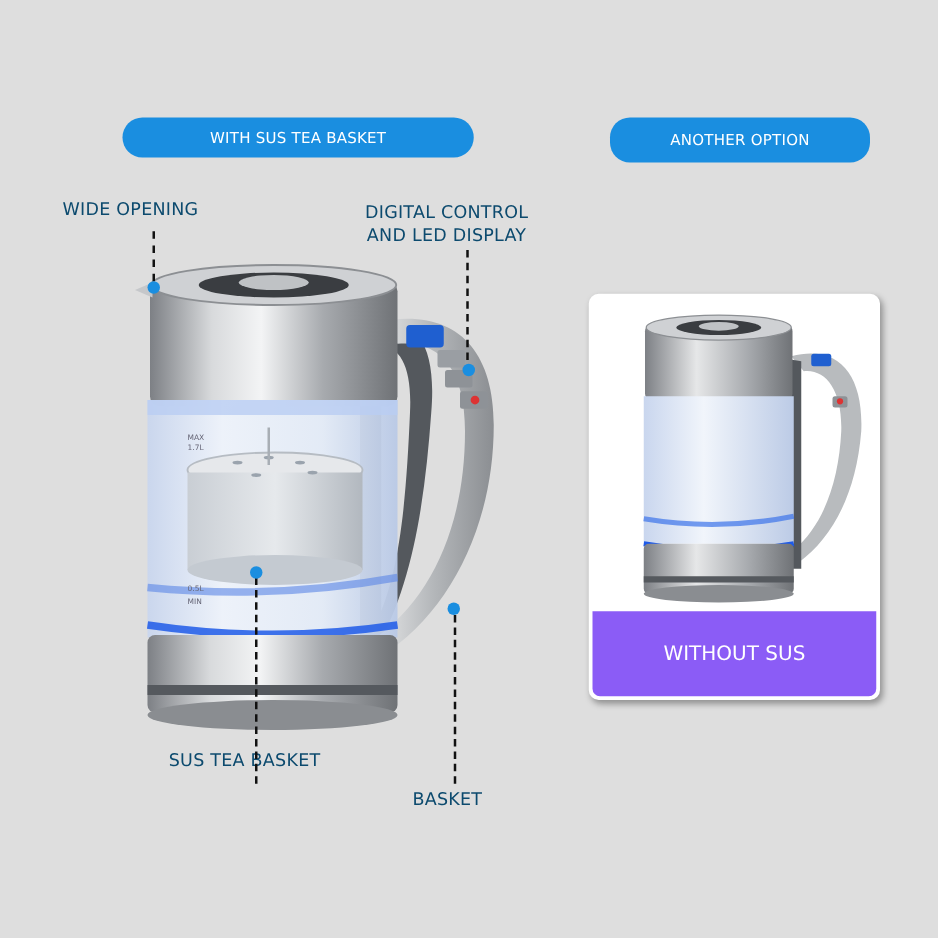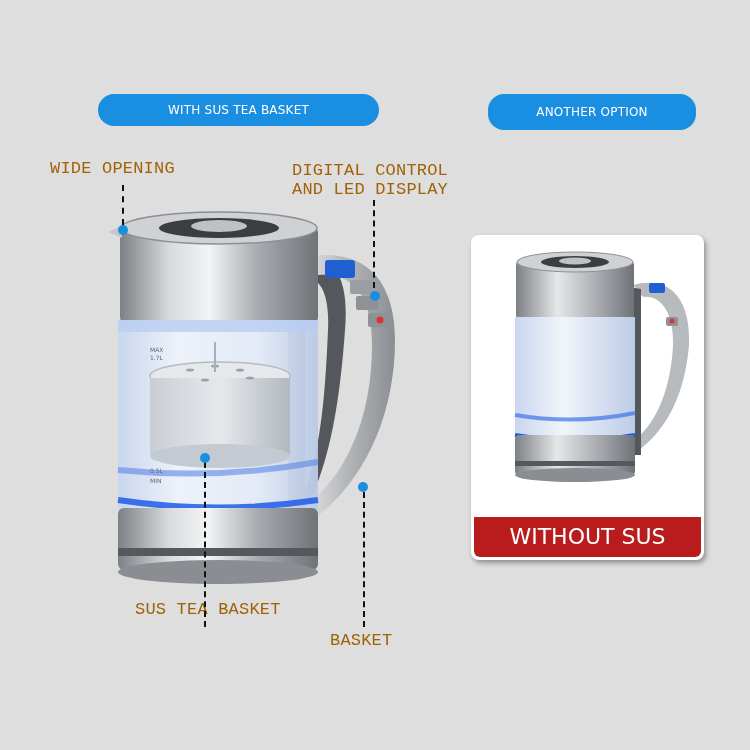--- a/index.html
+++ b/index.html
@@ -1,26 +1,26 @@
 <!DOCTYPE html>
 <html><head>
 <meta charset="utf-8">
 <style>
   html, body { margin:0; padding:0; }
   body { width:750px; height:750px; background:#dedede; position:relative; overflow:hidden;
          font-family:"DejaVu Sans", sans-serif; }
   .pill { position:absolute; background:#1a8ee0; color:#fff; border-radius:16px;
           display:flex; align-items:center; justify-content:center; font-size:12px; letter-spacing:0.2px; }
-  .label { position:absolute; color:#a16207; font-size:17px; line-height:19px; letter-spacing:0.2px;font-family:Liberation Mono, monospace; }
+  .label { position:absolute; color:#0c4a6e; font-size:14px; line-height:19px; letter-spacing:0.2px; }
   .dash { position:absolute; width:0; border-left:2.5px dashed #111; }
   .dot { position:absolute; width:10px; height:10px; border-radius:50%; background:#1a8ee0; }
   .card { position:absolute; left:471px; top:235px; width:233px; height:325px; background:#fff;
           border-radius:8px; box-shadow:2px 3px 5px rgba(0,0,0,0.35); overflow:hidden; }
-  .card-caption { position:absolute; left:3px; right:3px; bottom:3px; height:40px; background:#b91c1c;
-          color:#fff; font-size:22px; line-height:20px; text-align:center; display:flex;
+  .card-caption { position:absolute; left:3px; right:3px; bottom:3px; height:68px; background:#8b5cf6;
+          color:#fff; font-size:16px; line-height:20px; text-align:center; display:flex;
           align-items:center; justify-content:center; border-radius:0 0 6px 6px; }
   svg { position:absolute; }
 </style>
 </head>
 <body>
 
 <div class="pill" style="left:98px;top:94px;width:281px;height:32px;">
   <span>WITH SUS TEA BASKET</span>
 </div>
 <div class="pill" style="left:488px;top:94px;width:208px;height:36px;">

